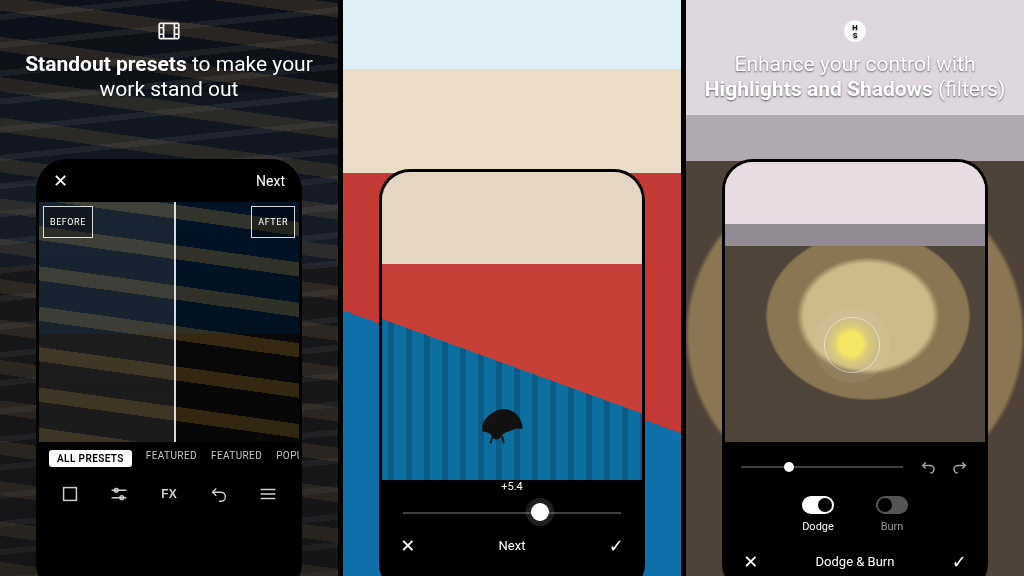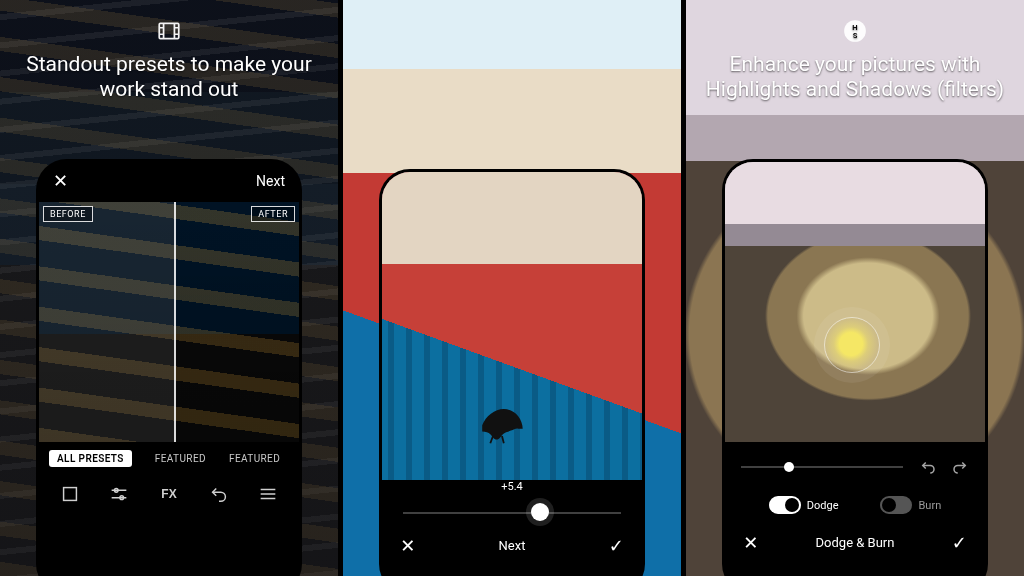--- a/index.html
+++ b/index.html
@@ -35,41 +35,41 @@
 .bg-desert{position:absolute;inset:0;background:
   linear-gradient(#dfd6df 0 20%, #b3a7b0 20% 28%, rgba(0,0,0,0) 28%),
   radial-gradient(70% 40% at 50% 58%, #cdbf92 0 50%, #8b7552 55% 70%, #4f4339 72% 100%),
   linear-gradient(#6f6556,#40392f);
 }
 
 
 .topwrap{position:absolute;left:0;right:0;top:18px;display:flex;flex-direction:column;align-items:center;gap:8px;padding:0 18px;text-align:center;text-shadow:0 1px 2px rgba(0,0,0,.6)}
 .topicon{width:26px;height:26px;opacity:.95}
 .headline{font-size:21px;line-height:1.18;font-weight:400}
-.headline b{font-weight:400}
+.headline b{font-weight:700}
 
 
 .phone{position:absolute;left:50%;transform:translateX(-50%);bottom:-16px;width:260px;height:420px;border-radius:28px;overflow:hidden;background:#000;box-shadow:0 0 0 3px #000}
 
 
 .p1 .phone{height:430px}
 .p1 .topbar{display:flex;justify-content:space-between;align-items:center;padding:10px 14px;font-size:14px}
 .p1 .close{font-size:18px;line-height:1}
 .p1 .previewwrap{position:relative;margin:2px auto 0;width:100%;height:240px;overflow:hidden}
 .p1 .preview{position:absolute;inset:0;background:
   linear-gradient(rgba(0,0,0,.12),rgba(0,0,0,.22)),
   repeating-linear-gradient(8deg, rgba(255,200,100,.20) 0 14px, rgba(0,0,0,0) 14px 40px),
   linear-gradient(#1b2a38 0 55%, #222 55% 100%);}
 .p1 .preview.after{clip-path:inset(0 0 0 52%);filter:contrast(1.2) saturate(1.15)}
-.badge{position:absolute;top:4px;font-size:9px;letter-spacing:.06em;padding:2px 6px;border:1px solid rgba(255,255,255,.85);color:#fff;background:rgba(0,0,0,.3)}
+.badge{position:absolute;top:4px;font-size:9px;letter-spacing:.06em;padding:10px 6px;border:1px solid rgba(255,255,255,.85);color:#fff;background:rgba(0,0,0,.3)}
 .badge.before{left:4px}
 .badge.after{right:4px}
 .split{position:absolute;top:0;bottom:0;left:52%;width:2px;background:rgba(255,255,255,.85)}
 
-.p1 .filtertabs{display:flex;gap:23px;font-size:10px;letter-spacing:.04em;padding:8px 10px 4px;align-items:center;white-space:nowrap;overflow:hidden}
+.p1 .filtertabs{display:flex;gap:14px;font-size:10px;letter-spacing:.04em;padding:8px 10px 4px;white-space:nowrap;overflow:hidden}
 .p1 .filtertabs span{color:#c8c8c8}
 .p1 .filtertabs .sel{background:#fff;color:#000;padding:3px 8px;border-radius:3px;font-weight:600}
 
 .p1 .thumbs{display:flex;gap:6px;padding:6px 10px}
 .p1 .thumb{width:42px;display:flex;flex-direction:column;align-items:center;gap:3px}
 .p1 .th{width:42px;height:46px;border-radius:4px;background:
   linear-gradient(#79b4d0 0 55%,#cfb083 55% 100%);}
 .p1 .thumb.sel .th{background:linear-gradient(#f0b850 0 55%,#c38c58 55% 100%);outline:2px solid #fff}
 .p1 .tl{font-size:8px;letter-spacing:.04em;color:#cfcfcf}
 .p1 .thumb.sel .tl{color:#fff}
@@ -104,21 +104,21 @@
 .p3 .ring{position:absolute;left:38%;top:36%;width:54px;height:54px;border-radius:50%;border:1px solid rgba(255,255,255,.55);box-shadow:0 0 0 10px rgba(255,255,255,.07)}
 
 .p3 .ctrl{position:absolute;left:0;right:0;bottom:0;height:150px;background:#000;display:flex;flex-direction:column;align-items:center}
 .p3 .sliderrow{display:flex;align-items:center;gap:16px;width:88%;margin-top:16px}
 .p3 .strack{position:relative;flex:1;height:2px;background:rgba(255,255,255,.25)}
 .p3 .sdot{position:absolute;top:50%;left:30%;transform:translate(-50%,-50%);width:10px;height:10px;border-radius:50%;background:#fff}
 .p3 .undoredo{display:flex;gap:14px}
 .p3 .undoredo svg{width:18px;height:18px;opacity:.8}
 
 .p3 .modes{display:flex;gap:42px;margin-top:20px}
-.p3 .mode{display:flex;flex-direction:row;align-items:center;gap:6px;font-size:11px}
+.p3 .mode{display:flex;flex-direction:column;align-items:center;gap:6px;font-size:11px}
 .p3 .toggle{width:32px;height:18px;border-radius:9px;background:#555;position:relative}
 .p3 .toggle.on{background:#fff}
 .p3 .toggle .tknob{position:absolute;top:2px;width:14px;height:14px;border-radius:50%;background:#000}
 .p3 .toggle .tknob{left:2px}
 .p3 .toggle.on .tknob{left:auto;right:2px;background:#000}
 .p3 .mode.sel{color:#fff}
 .p3 .mode.unsel{color:#9a9a9a}
 
 .p3 .btnrow{display:flex;justify-content:space-between;align-items:center;width:86%;margin-top:18px;font-size:13px}
 .p3 .glyph{font-size:18px}
@@ -230,21 +230,21 @@
 
     <div class="topwrap">
       <span class="topicon">
         <svg viewBox="0 0 24 24">
             <circle cx="12" cy="12" r="10" fill="#fff"></circle>
             <text x="12" y="11" text-anchor="middle" font-size="7" font-weight="700" fill="#000">H</text>
             <text x="12" y="18" text-anchor="middle" font-size="7" font-weight="700" fill="#000">S</text>
           </svg>
       </span>
       <div class="headline">
-        <span>Enhance your pictures with </span><b>Highlights and Shadows</b><span> (filters)</span>
+        <span>Enhance your control with </span><b>Highlights and Shadows</b><span> (filters)</span>
       </div>
     </div>
 
     <div class="phone">
       <div class="photo"></div>
       <div class="hlspot"></div>
       <div class="ring"></div>
 
       <div class="ctrl">
         <div class="sliderrow">

